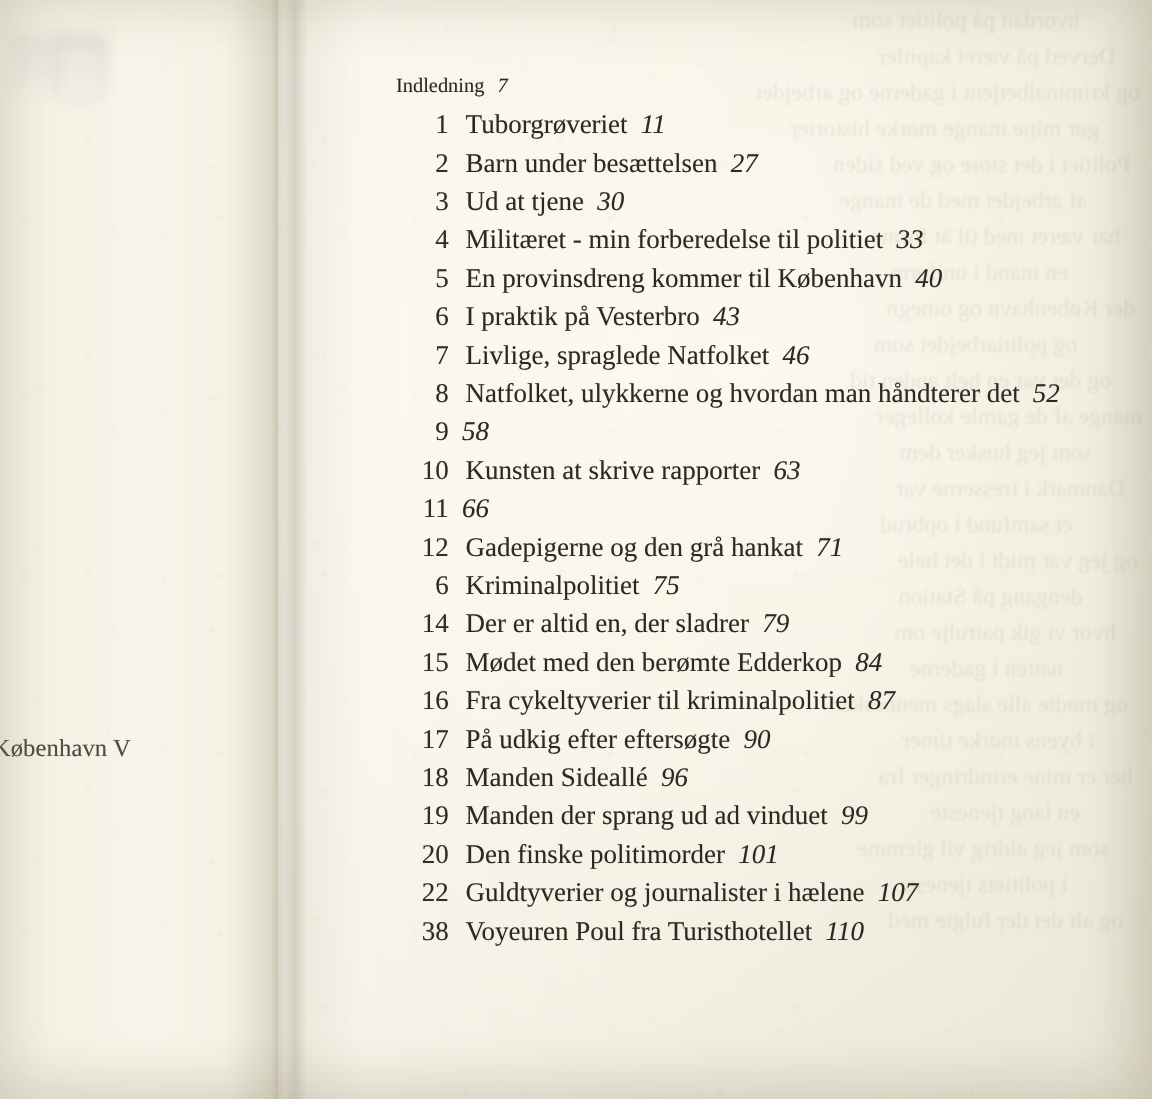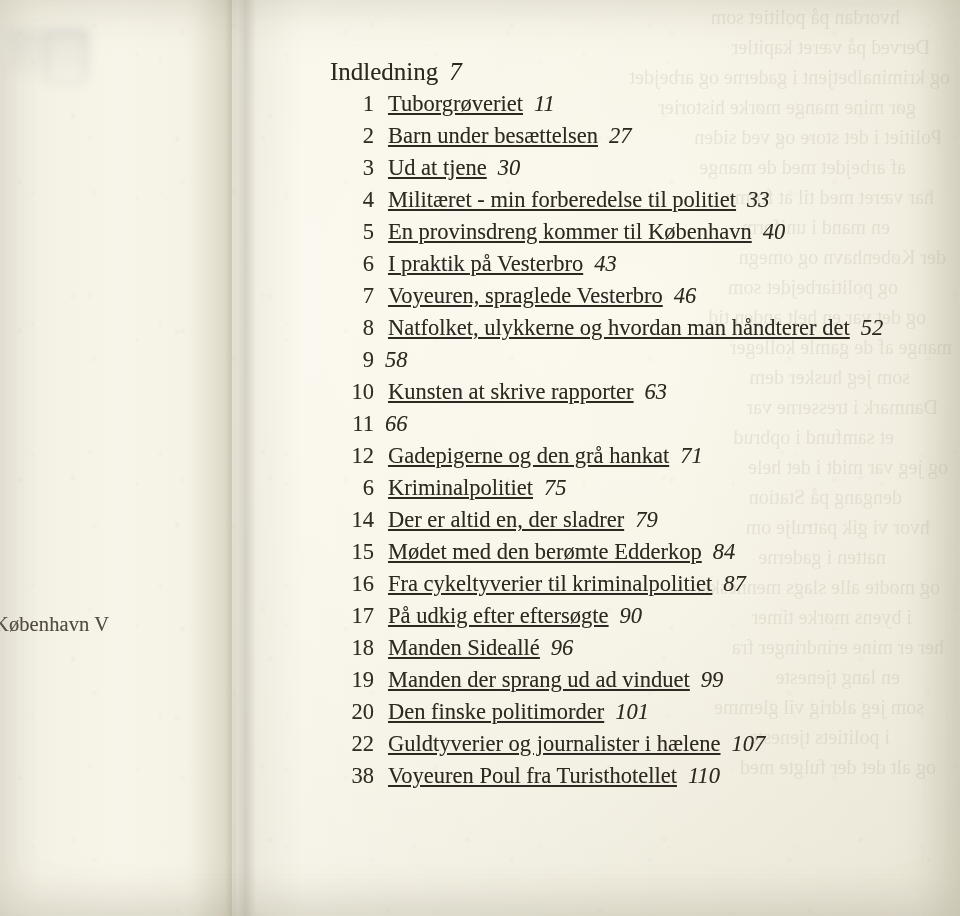--- a/index.html
+++ b/index.html
@@ -142,21 +142,21 @@
 
   
   .toc {
     position: absolute;
     left: 330px;
     top: 56px;
     width: 600px;
   }
 
   .toc-intro {
-    font-size: 25px;
+    font-size: 17px;
     line-height: 32px;
     white-space: nowrap;
     color: #2d2821;
   }
   .toc-intro .page-no {
     font-style: italic;
     padding-left: 11px;
   }
 
   .toc-list {
@@ -177,21 +177,20 @@
     width: 44px;
     flex: 0 0 44px;
     text-align: right;
     font-variant-numeric: lining-nums;
     color: #312c24;
   }
 
   .toc-title {
     padding-left: 14px;
     color: #2d2821;
-    text-decoration: underline;
   }
 
   .toc-page {
     font-style: italic;
     padding-left: 11px;
     color: #2d2821;
   }
 
   
   .ink { text-shadow: 0 0 0.6px rgba(43,38,32,0.30); }
@@ -284,21 +283,21 @@
           <span class="toc-title">En provinsdreng kommer til København</span>
           <span class="toc-page">40</span>
         </li>
         <li class="toc-row ink">
           <span class="toc-num">6</span>
           <span class="toc-title">I praktik på Vesterbro</span>
           <span class="toc-page">43</span>
         </li>
         <li class="toc-row ink">
           <span class="toc-num">7</span>
-          <span class="toc-title">Voyeuren, spraglede Vesterbro</span>
+          <span class="toc-title">Livlige, spraglede Natfolket</span>
           <span class="toc-page">46</span>
         </li>
         <li class="toc-row ink">
           <span class="toc-num">8</span>
           <span class="toc-title">Natfolket, ulykkerne og hvordan man håndterer det</span>
           <span class="toc-page">52</span>
         </li>
         <li class="toc-row ink">
           <span class="toc-num">9</span>
           <span class="toc-page">58</span>

